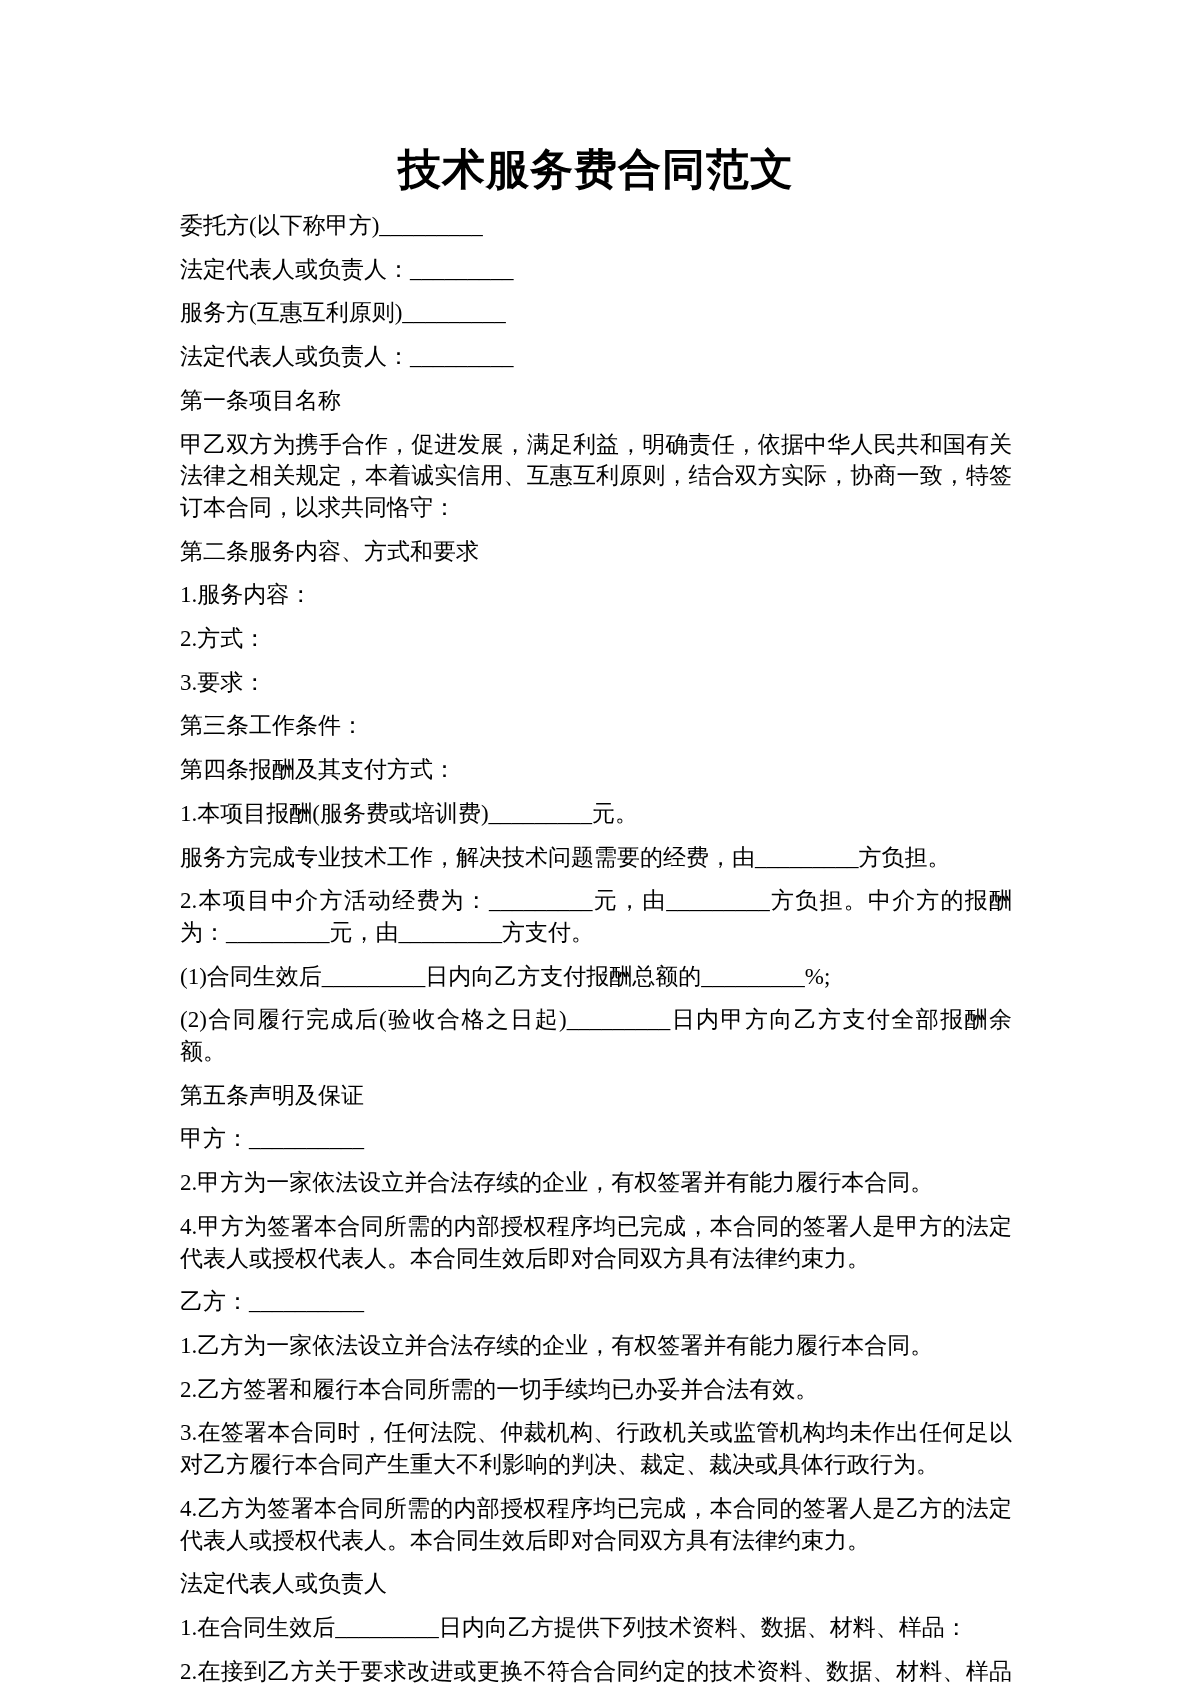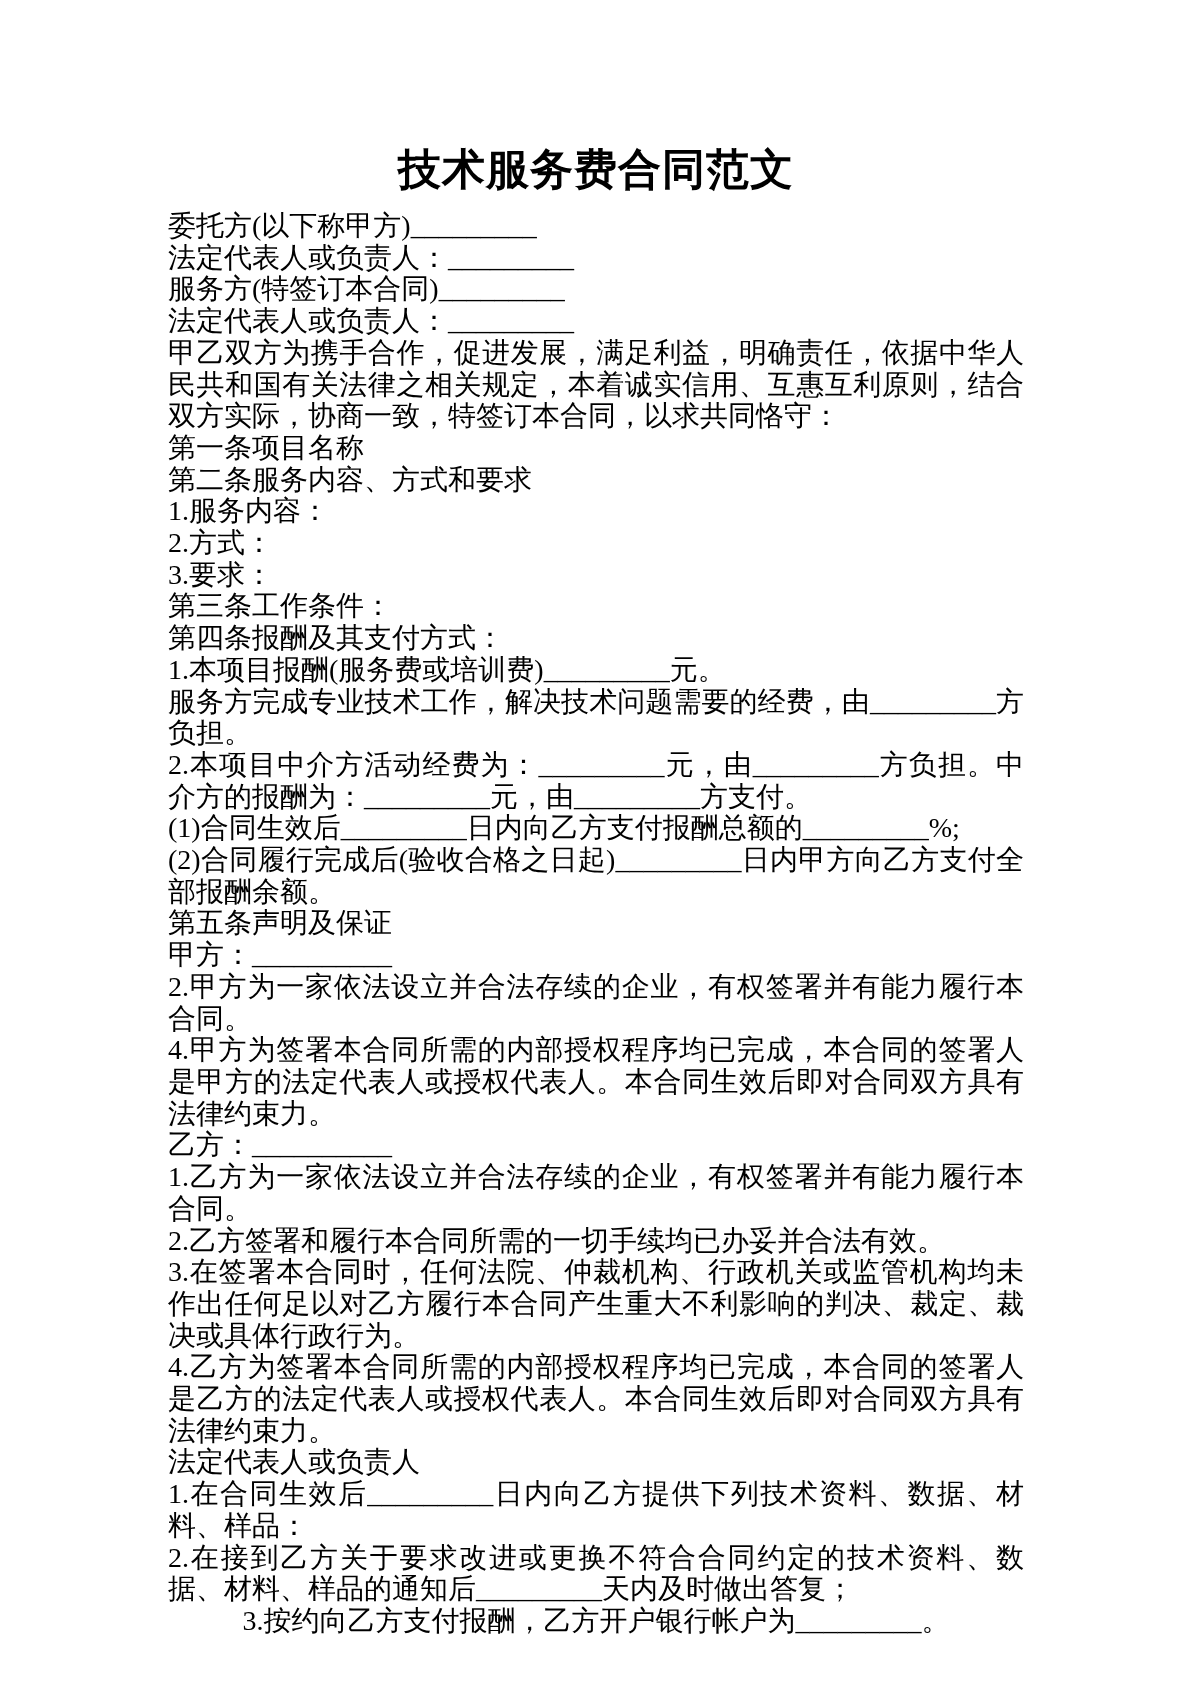--- a/index.html
+++ b/index.html
@@ -24,44 +24,44 @@
   .doc-title {
     margin: 0 0 13px 0;
     font-size: 43px;
     line-height: 54px;
     font-weight: bold;
     text-align: center;
     letter-spacing: 1px;
     white-space: nowrap;
   }
   .doc-body p.para {
-    margin: 0;
-    font-size: 28px;
+    margin: 12px;
+    font-size: 23px;
     line-height: 31.7px;
     text-align: justify;
     text-justify: inter-character;
     word-break: break-all;
     overflow-wrap: anywhere;
   }
   .doc-body p.para:last-child {
     text-align: center;
   }
 </style>
 </head>
 <body>
 
 <div class="page">
   <h1 class="doc-title">技术服务费合同范文</h1>
   <div class="doc-body">
       <p class="para">委托方(以下称甲方)_________</p>
       <p class="para">法定代表人或负责人：_________</p>
-      <p class="para">服务方(特签订本合同)_________</p>
+      <p class="para">服务方(互惠互利原则)_________</p>
       <p class="para">法定代表人或负责人：_________</p>
+      <p class="para">第一条项目名称</p>
       <p class="para">甲乙双方为携手合作，促进发展，满足利益，明确责任，依据中华人民共和国有关法律之相关规定，本着诚实信用、互惠互利原则，结合双方实际，协商一致，特签订本合同，以求共同恪守：</p>
-      <p class="para">第一条项目名称</p>
       <p class="para">第二条服务内容、方式和要求</p>
       <p class="para">1.服务内容：</p>
       <p class="para">2.方式：</p>
       <p class="para">3.要求：</p>
       <p class="para">第三条工作条件：</p>
       <p class="para">第四条报酬及其支付方式：</p>
       <p class="para">1.本项目报酬(服务费或培训费)_________元。</p>
       <p class="para">服务方完成专业技术工作，解决技术问题需要的经费，由_________方负担。</p>
       <p class="para">2.本项目中介方活动经费为：_________元，由_________方负担。中介方的报酬为：_________元，由_________方支付。</p>
       <p class="para">(1)合同生效后_________日内向乙方支付报酬总额的_________%;</p>

